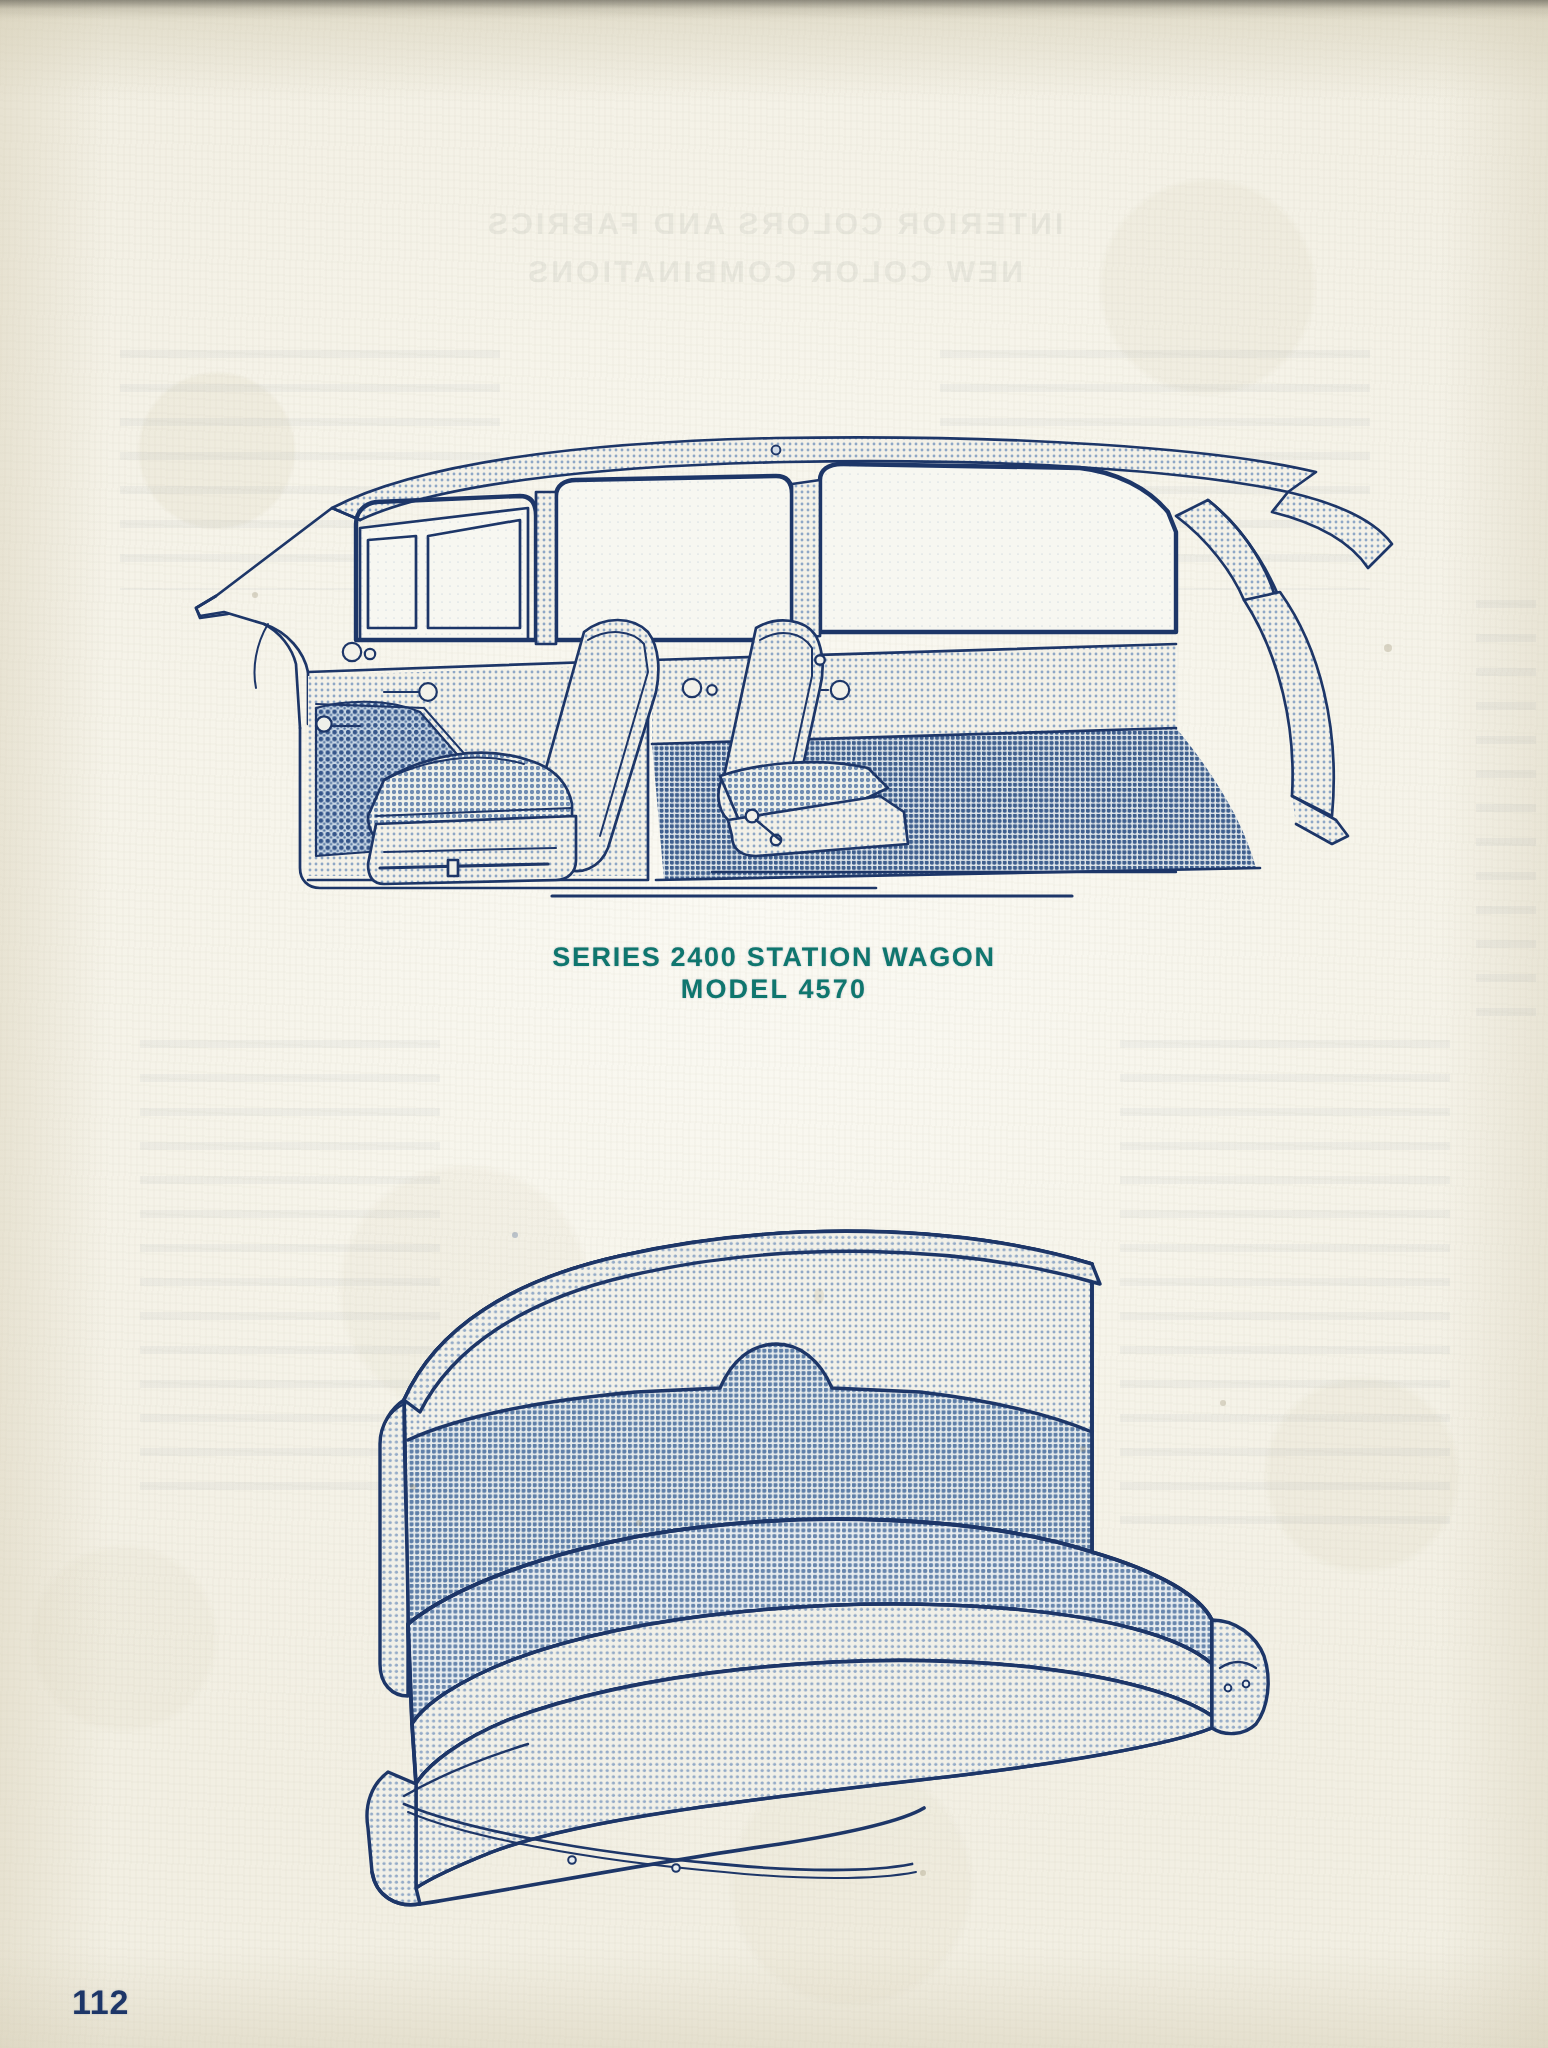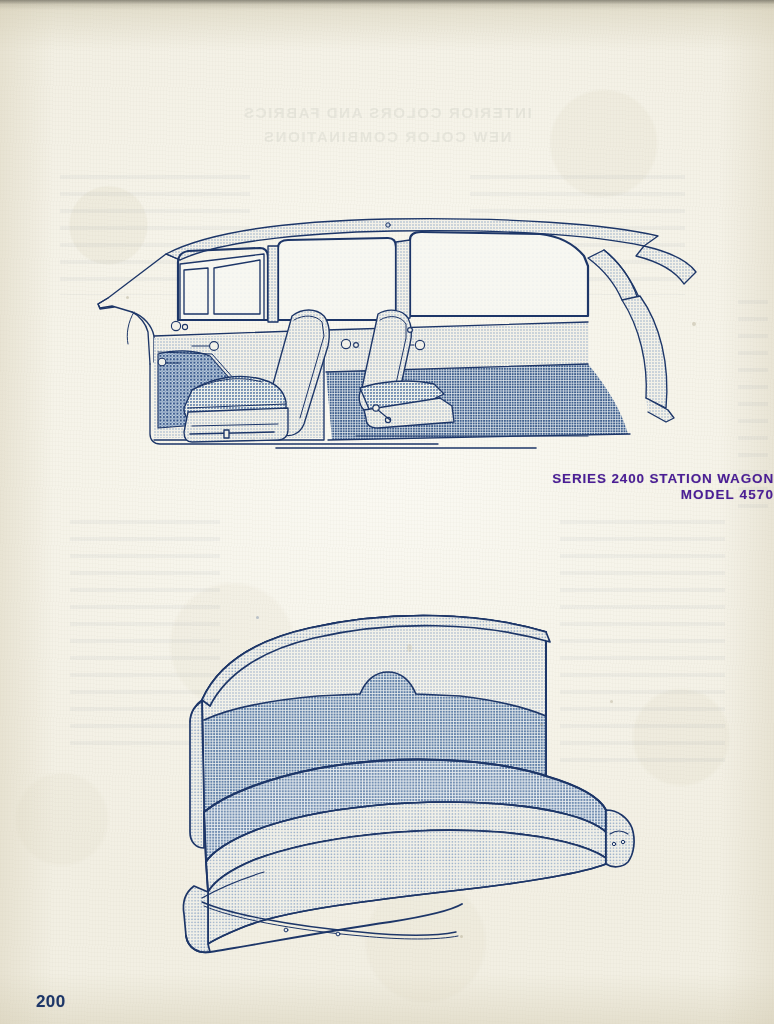--- a/index.html
+++ b/index.html
@@ -76,22 +76,22 @@
   .gb-a { top: 175px; left: 60px; width: 190px; height: 120px; }
   .gb-b { top: 175px; left: 470px; width: 215px; height: 120px; }
   .gb-c { top: 520px; left: 70px; width: 150px; height: 230px; }
   .gb-d { top: 520px; left: 560px; width: 165px; height: 250px; }
   .gb-e { top: 300px; left: 738px; width: 30px; height: 220px; }
 
   
   .caption {
     position: absolute;
     left: 0; right: 0;
-    text-align: right;
-    color: #4c1d95;
+    text-align: center;
+    color: #0f766e;
     font-weight: bold;
     font-size: 13.5px;
     letter-spacing: .85px;
     line-height: 15.5px;
     text-shadow: 0 0 1px rgba(29,54,104,.30);
   }
   .caption .l1 { display: block; }
   .caption .l2 { display: block; letter-spacing: 1.1px; }
 
   
@@ -370,15 +370,15 @@
   <div class="speck tan" style="left:407px; top:644px; width:5px; height:8px; opacity:.55;"></div>
   <div class="speck blue" style="left:256px; top:616px; width:3px; height:3px;"></div>
   <div class="speck" style="left:540px; top:723px; width:3px; height:3px;"></div>
   <div class="speck" style="left:126px; top:296px; width:3px; height:3px;"></div>
   <div class="speck" style="left:692px; top:322px; width:4px; height:4px;"></div>
   <div class="speck" style="left:318px; top:760px; width:3px; height:3px;"></div>
   <div class="speck" style="left:610px; top:700px; width:3px; height:3px;"></div>
   <div class="speck" style="left:205px; top:742px; width:3px; height:3px;"></div>
   <div class="speck" style="left:460px; top:935px; width:3px; height:3px;"></div>
 
-  <div class="folio">200</div>
+  <div class="folio">112</div>
 
 </div>
 
 </body></html>

